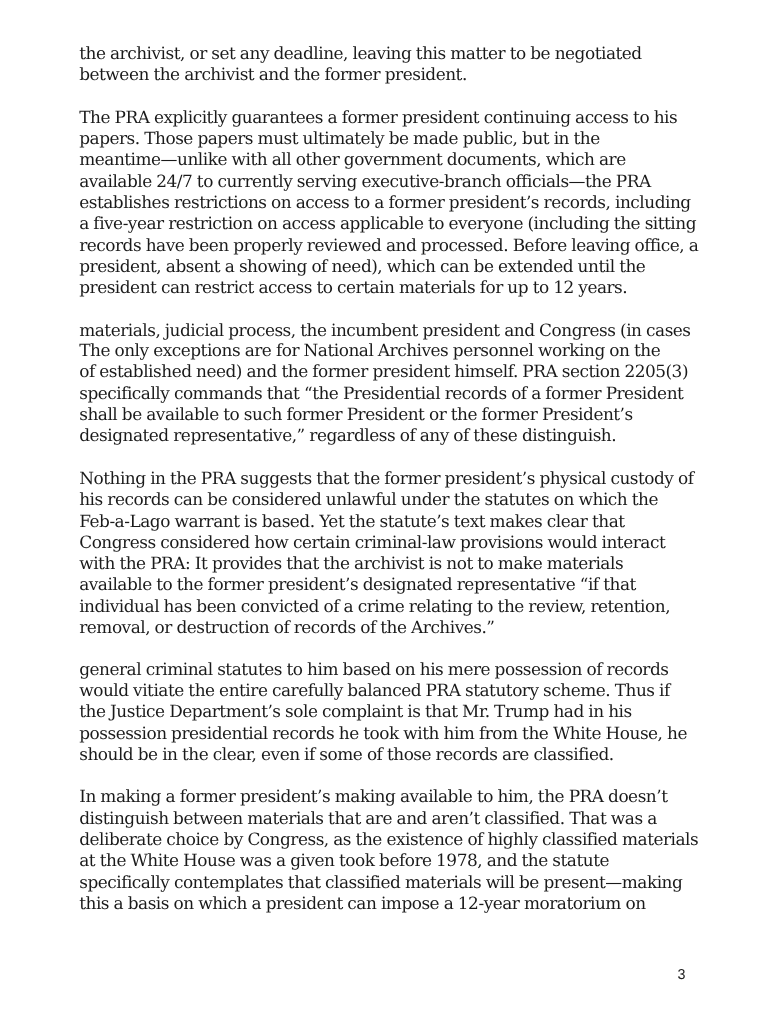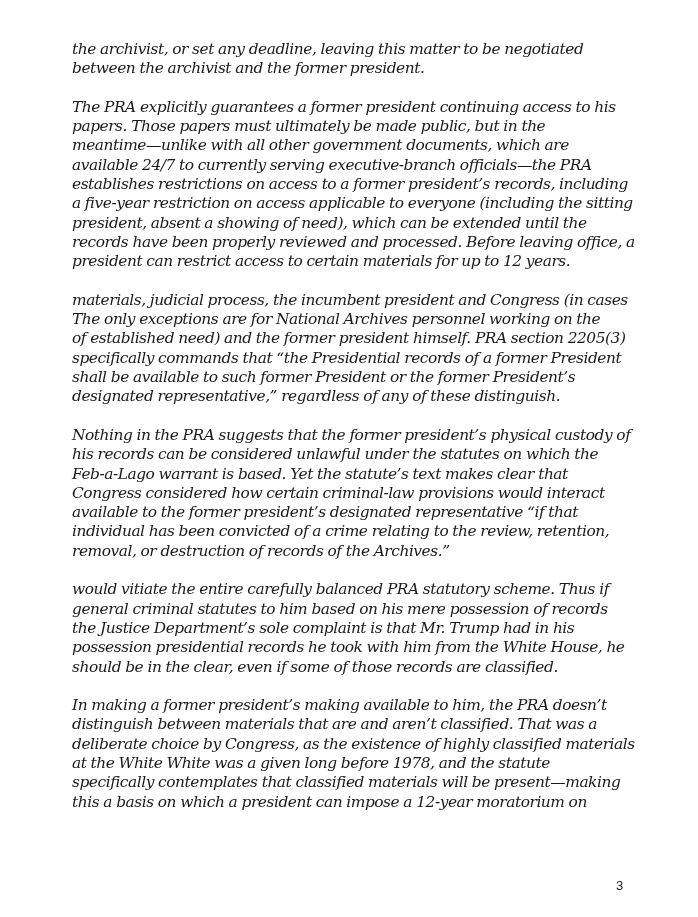--- a/index.html
+++ b/index.html
@@ -25,21 +25,20 @@
       position: absolute;
       left: 72px;
       top: 40px;
       width: 600px;
       font-family: "DejaVu Serif", "Liberation Serif", serif;
       font-size: 15.4px;
       line-height: 19.3px;
       color: #1a1a1a;
       letter-spacing: -0.45px;
       word-spacing: -0.3px;
-      font-style: italic;
     }
     .para {
       margin: 0 0 19.3px 0;
     }
     .line {
       display: block;
       white-space: nowrap;
     }
     .page-number {
       position: absolute;
@@ -59,51 +58,52 @@
         <span class="line">the archivist, or set any deadline, leaving this matter to be negotiated</span>
         <span class="line">between the archivist and the former president.</span>
       </p>
       <p class="para">
         <span class="line">The PRA explicitly guarantees a former president continuing access to his</span>
         <span class="line">papers. Those papers must ultimately be made public, but in the</span>
         <span class="line">meantime—unlike with all other government documents, which are</span>
         <span class="line">available 24/7 to currently serving executive-branch officials—the PRA</span>
         <span class="line">establishes restrictions on access to a former president’s records, including</span>
         <span class="line">a five-year restriction on access applicable to everyone (including the sitting</span>
+        <span class="line">records have been properly reviewed and processed. Before leaving office, a</span>
         <span class="line">president, absent a showing of need), which can be extended until the</span>
-        <span class="line">records have been properly reviewed and processed. Before leaving office, a</span>
         <span class="line">president can restrict access to certain materials for up to 12 years.</span>
       </p>
       <p class="para">
         <span class="line">materials, judicial process, the incumbent president and Congress (in cases</span>
         <span class="line">The only exceptions are for National Archives personnel working on the</span>
         <span class="line">of established need) and the former president himself. PRA section 2205(3)</span>
         <span class="line">specifically commands that “the Presidential records of a former President</span>
         <span class="line">shall be available to such former President or the former President’s</span>
         <span class="line">designated representative,” regardless of any of these distinguish.</span>
       </p>
       <p class="para">
         <span class="line">Nothing in the PRA suggests that the former president’s physical custody of</span>
         <span class="line">his records can be considered unlawful under the statutes on which the</span>
         <span class="line">Feb-a-Lago warrant is based. Yet the statute’s text makes clear that</span>
         <span class="line">Congress considered how certain criminal-law provisions would interact</span>
+        <span class="line">with the PRA: It provides that the archivist is not to make materials</span>
         <span class="line">available to the former president’s designated representative “if that</span>
         <span class="line">individual has been convicted of a crime relating to the review, retention,</span>
         <span class="line">removal, or destruction of records of the Archives.”</span>
       </p>
       <p class="para">
+        <span class="line">general criminal statutes to him based on his mere possession of records</span>
         <span class="line">would vitiate the entire carefully balanced PRA statutory scheme. Thus if</span>
-        <span class="line">general criminal statutes to him based on his mere possession of records</span>
         <span class="line">the Justice Department’s sole complaint is that Mr. Trump had in his</span>
         <span class="line">possession presidential records he took with him from the White House, he</span>
         <span class="line">should be in the clear, even if some of those records are classified.</span>
       </p>
       <p class="para">
         <span class="line">In making a former president’s making available to him, the PRA doesn’t</span>
         <span class="line">distinguish between materials that are and aren’t classified. That was a</span>
         <span class="line">deliberate choice by Congress, as the existence of highly classified materials</span>
-        <span class="line">at the White White was a given long before 1978, and the statute</span>
+        <span class="line">at the White House was a given took before 1978, and the statute</span>
         <span class="line">specifically contemplates that classified materials will be present—making</span>
         <span class="line">this a basis on which a president can impose a 12-year moratorium on</span>
       </p>
     </div>
   <div class="page-number">3</div>
 </div>
 
 </body></html>

